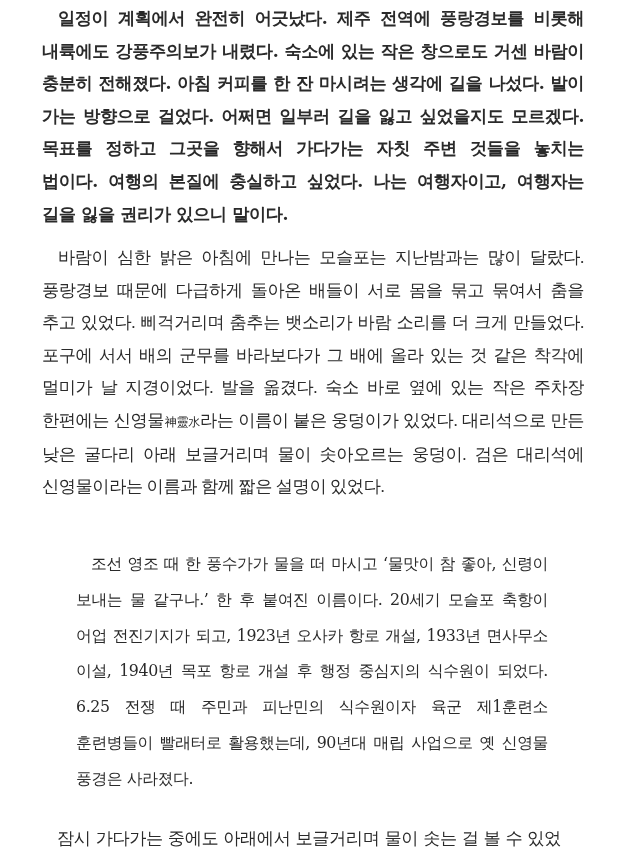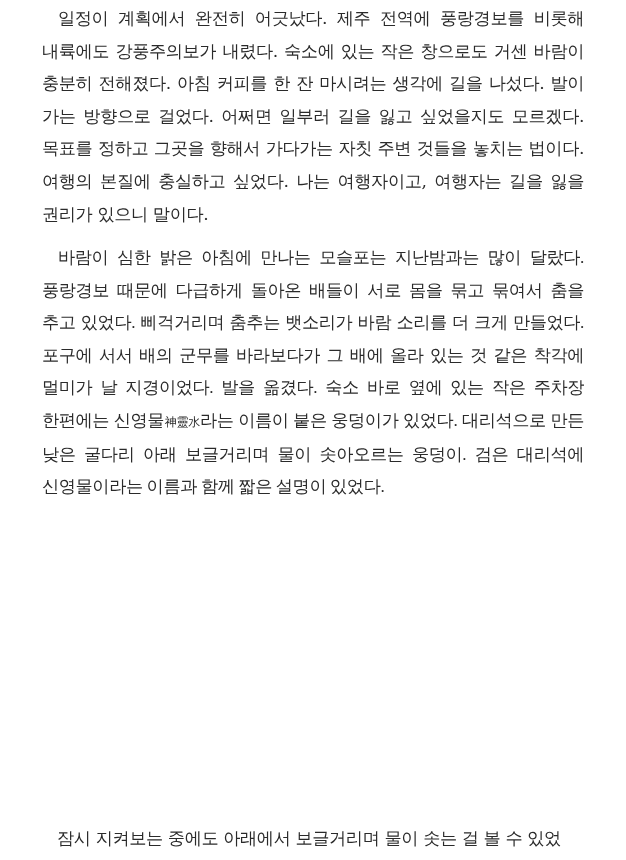--- a/index.html
+++ b/index.html
@@ -10,36 +10,37 @@
     }
     .page { position: absolute; left: 0; top: 0; width: 626px; height: 860px; }
     .para {
       position: absolute; left: 42px; width: 542px;
       font-size: 17.2px; line-height: 32.6px;
       text-align: justify; text-align-last: left;
       letter-spacing: -0.4px; word-break: keep-all;
       margin: 0;
     }
     .para.indent { text-indent: 16px; }
-    .p1 { top: 2px; }
+    .p1 { top: 2px; font-weight: bold; }
     .p2 { top: 242px; font-family: Liberation Serif, serif; }
     .hanja { font-size: 12px; letter-spacing: -1px; }
     .quote {
       position: absolute; left: 76px; width: 472px;
       top: 546px;
       font-size: 15.8px; line-height: 35.8px;
       text-align: justify; text-align-last: left;
       letter-spacing: -0.4px; word-break: keep-all;
       text-indent: 15px; margin: 0;
     }
     .p3 { top: 822px; left: 57px; width: 527px; white-space: nowrap; overflow: hidden; }
   </style>
 </head>
 <body>
 
 <div class="page">
   <p class="para indent p1">일정이 계획에서 완전히 어긋났다. 제주 전역에 풍랑경보를 비롯해 내륙에도 강풍주의보가 내렸다. 숙소에 있는 작은 창으로도 거센 바람이 충분히 전해졌다. 아침 커피를 한 잔 마시려는 생각에 길을 나섰다. 발이 가는 방향으로 걸었다. 어쩌면 일부러 길을 잃고 싶었을지도 모르겠다. 목표를 정하고 그곳을 향해서 가다가는 자칫 주변 것들을 놓치는 법이다. 여행의 본질에 충실하고 싶었다. 나는 여행자이고, 여행자는 길을 잃을 권리가 있으니 말이다.</p>
 
   <p class="para indent p2"><span>바람이 심한 밝은 아침에 만나는 모슬포는 지난밤과는 많이 달랐다. 풍랑경보 때문에 다급하게 돌아온 배들이 서로 몸을 묶고 묶여서 춤을 추고 있었다. 삐걱거리며 춤추는 뱃소리가 바람 소리를 더 크게 만들었다. 포구에 서서 배의 군무를 바라보다가 그 배에 올라 있는 것 같은 착각에 멀미가 날 지경이었다. 발을 옮겼다. 숙소 바로 옆에 있는 작은 주차장 한편에는 신영물</span><span class="hanja">神靈水</span><span>라는 이름이 붙은 웅덩이가 있었다. 대리석으로 만든 낮은 굴다리 아래 보글거리며 물이 솟아오르는 웅덩이. 검은 대리석에 신영물이라는 이름과 함께 짧은 설명이 있었다.</span></p>
 
+  <p class="quote">조선 영조 때 한 풍수가가 물을 떠 마시고 ‘물맛이 참 좋아, 신령이 보내는 물 같구나.’ 한 후 붙여진 이름이다. 20세기 모슬포 축항이 어업 전진기지가 되고, 1923년 오사카 항로 개설, 1933년 면사무소 이설, 1940년 목포 항로 개설 후 행정 중심지의 식수원이 되었다. 6.25 전쟁 때 주민과 피난민의 식수원이자 육군 제1훈련소 훈련병들이 빨래터로 활용했는데, 90년대 매립 사업으로 옛 신영물 풍경은 사라졌다.</p>
 
-  <p class="para p3">잠시 지켜보는 중에도 아래에서 보글거리며 물이 솟는 걸 볼 수 있었</p>
+  <p class="para p3">잠시 가다가는 중에도 아래에서 보글거리며 물이 솟는 걸 볼 수 있었</p>
 </div>
 
 </body></html>

